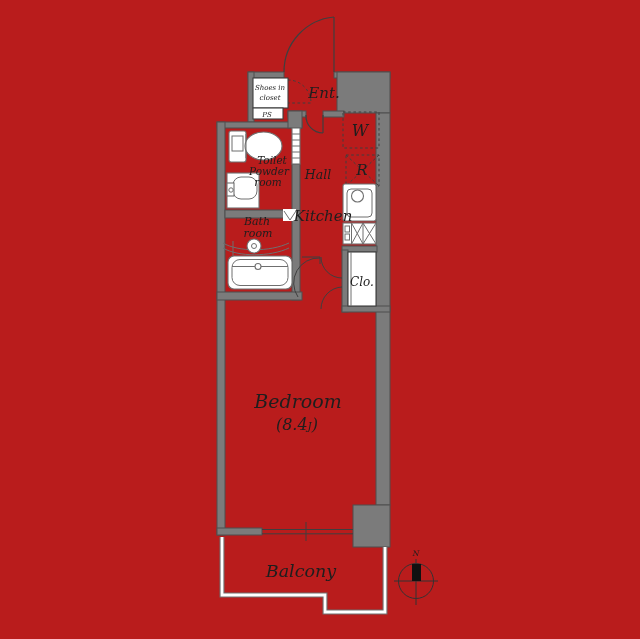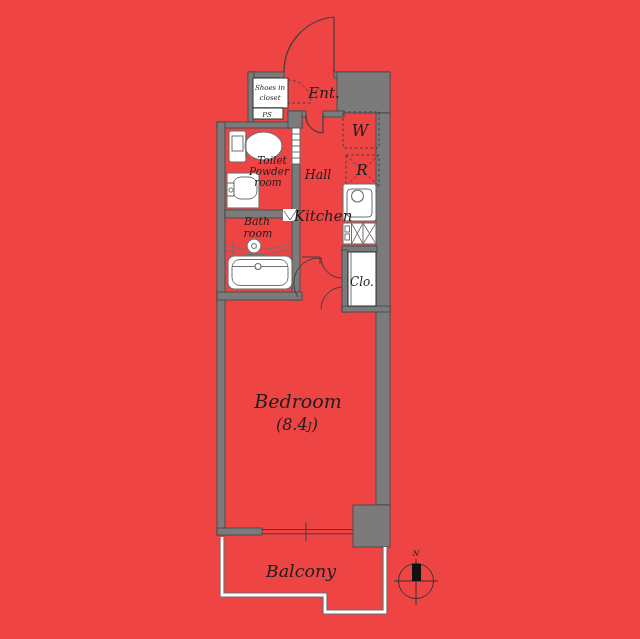--- a/index.html
+++ b/index.html
@@ -1,16 +1,16 @@
 <!DOCTYPE html>
 <html style="--c-background: #ffffff; --c-wall_fill: #7b7b7b; --c-wall_edge: #4f4f4f; --c-line: #3f3f3f; --c-fixture_line: #6f6f6f; --c-balcony_line: #6e6e6e; --c-text: #1e1e1e; --c-compass_needle: #111111;"><head>
 <meta charset="utf-8">
 <style>
   html,body{margin:0;padding:0;background:#ffffff;}
-  .stage{position:relative;width:640px;height:639px;background:#ef4444;overflow:hidden;}
+  .stage{position:relative;width:640px;height:639px;background:#b91c1c;overflow:hidden;}
   svg{display:block;}
   .wall{fill:var(--c-wall_fill,#7b7b7b);stroke:var(--c-wall_edge,#4f4f4f);stroke-width:1;}
   .ln{stroke:var(--c-line,#3f3f3f);fill:none;stroke-width:1.2;}
   .thin{stroke-width:1;}
   .dash{stroke-dasharray:2.6 2.6;}
   .box{fill:#ffffff;stroke:var(--c-line,#3f3f3f);stroke-width:1.1;}
   .fx{fill:#ffffff;stroke:var(--c-fixture_line,#6f6f6f);stroke-width:1.1;}
   .fxl{fill:none;stroke:var(--c-fixture_line,#6f6f6f);stroke-width:1;}
   .bal{fill:none;stroke:var(--c-balcony_line,#6e6e6e);stroke-width:5;}
   .balw{fill:none;stroke:#ffffff;stroke-width:2.8;}

